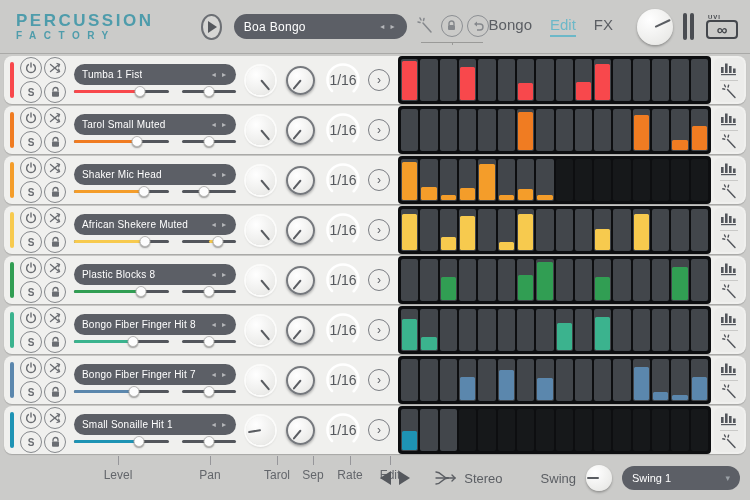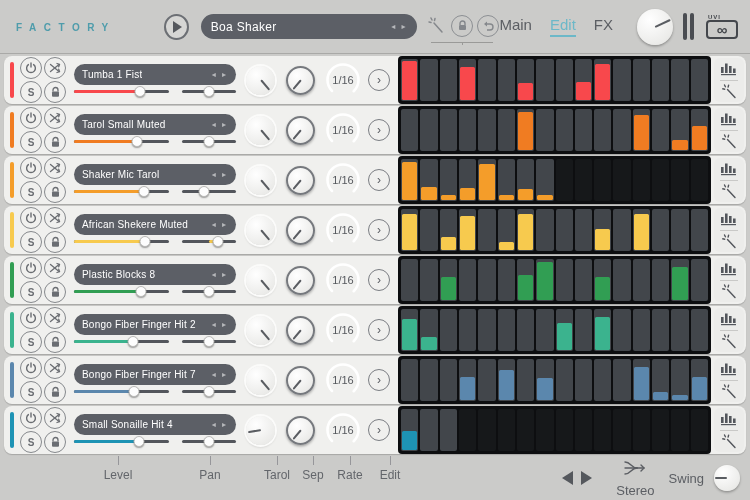--- a/index.html
+++ b/index.html
@@ -47,59 +47,60 @@
   .slider .thumb { position:absolute; top:1px; width:11px; height:11px; border-radius:50%; background:#fdfdfd; border:1px solid #b9b9b7; box-shadow:0 1px 1.5px rgba(0,0,0,.35); transform:translateX(-50%); }
   .sliders { display:flex; justify-content:space-between; align-items:center; }
   .slider.level { width:95px; }
   .slider.pan { width:54px; }
   .knob { border-radius:50%; background:radial-gradient(circle at 35% 30%, #ffffff 0%, #ececea 70%, #e2e2e0 100%); box-shadow:0 1.5px 2.5px rgba(0,0,0,.3); position:relative; flex:0 0 auto; cursor:pointer; }
   .knob .ptr { position:absolute; left:50%; top:50%; width:2px; height:46%; background:#5a5d62; border-radius:1px; transform-origin:50% 0; }
   .steps-knob { width:29px; height:29px; margin-left:10px; box-shadow:0 0 0 2px #fbfbfa, 0 1.5px 3px rgba(0,0,0,.3); }
   .dec-knob { width:29px; height:29px; margin-left:11px; border:2px solid #76797e; }
   .rate { width:38px; height:38px; margin-left:9px; position:relative; flex:0 0 auto; display:flex; align-items:center; justify-content:center; cursor:pointer; }
   .rate svg { position:absolute; inset:0; }
-  .rate .rate-text { font-size:11px; color:#55585d; position:relative; }
+  .rate .rate-text { font-size:14px; color:#55585d; position:relative; }
   .editbtn { width:22px; height:22px; border:1.6px solid #7b7e83; border-radius:50%; margin-left:6px; display:flex; align-items:center; justify-content:center; color:#5a5d62; font-size:12px; cursor:pointer; flex:0 0 auto; padding-bottom:1px; }
   .seq { flex:1 1 auto; align-self:stretch; margin-left:8px; background:#0d0e10; border-radius:4px; padding:3px; display:flex; gap:2px; }
   .cell { flex:1 1 0; background:#42464b; border-radius:2px; position:relative; overflow:hidden; cursor:pointer; }
   .cell.off { background:#16181a; }
   .cell .bar { position:absolute; left:1px; right:1px; bottom:1px; border-radius:1.5px; }
   .row-icons { width:30px; flex:0 0 auto; align-self:stretch; margin:2px 2px 2px 3px; background:#ececea; border-radius:6px; display:flex; flex-direction:column; align-items:center; justify-content:center; gap:2px; }
   .ricon { width:22px; height:18px; display:flex; align-items:center; justify-content:center; cursor:pointer; color:#53565c; }
   .row-icons .divider { width:18px; height:1px; background:#c9c9c7; }
 
   
   .footer { height:44px; flex:0 0 auto; position:relative;border-radius:11px; }
   .col-label { position:absolute; top:12px; transform:translateX(-50%); font-size:12px; color:#63666b; }
   .col-tick { position:absolute; top:0; width:1px; height:9px; background:#96969a; }
   .fright { position:absolute; right:10px; top:0; height:100%; display:flex; align-items:center; gap:10px; }
   .transport { display:flex; gap:8px; margin-right:14px; cursor:pointer; }
   .t-prev { width:0; height:0; border-right:11px solid #55585d; border-top:7px solid transparent; border-bottom:7px solid transparent; }
   .t-next { width:0; height:0; border-left:11px solid #55585d; border-top:7px solid transparent; border-bottom:7px solid transparent; }
-  .stereo-group { display:flex; align-items:center; gap:6px; margin-right:4px; cursor:pointer;flex-direction:column; }
+  .stereo-group { display:flex; align-items:center; gap:6px; margin-right:28px; cursor:pointer; }
   .f-label { font-size:13px; color:#5b5e63; }
   .swing-knob { width:26px; height:26px; }
   .swing-pill { width:118px; height:24px; border-radius:12px; background:#5c5f66; display:flex; align-items:center; padding:0 10px; cursor:pointer; }
   .swing-pill .sname { color:#fff; font-size:11px; }
   .swing-pill .caret { margin-left:auto; color:#9aa0a6; font-size:9px; }
 </style>
 </head>
 <body>
 
 <div class="app">
 
   <div class="header">
     <div class="logo">
+      <div class="l1">PERCUSSION</div>
       <div class="l2">FACTORY</div>
     </div>
     <div class="play-btn">
       <div class="tri"></div>
     </div>
     <div class="preset-pill">
-      <span class="name">Boa Shaker</span>
+      <span class="name">Boa Bongo</span>
       <span class="pill-arrows">◂  ▸</span>
     </div>
     <div class="hicons">
       <span class="hicon">
         <svg width="17" height="17" viewBox="0 0 17 17">
             <g stroke="currentColor" stroke-width="1.5" stroke-linecap="round">
               <line x1="6" y1="6" x2="14" y2="15"></line>
               <line x1="3" y1="1" x2="4" y2="3"></line>
               <line x1="1" y1="5" x2="3" y2="5.5"></line>
               <line x1="7" y1="1.5" x2="6.5" y2="3.5"></line>
@@ -114,21 +115,21 @@
       </span>
       <span class="hicon circ">
         <svg width="12" height="12" viewBox="0 0 12 12">
             <path d="M3 4 H8 a3 3 0 0 1 0 6 H5" fill="none" stroke="currentColor" stroke-width="1.4"></path>
             <path d="M5 1.5 L2 4 L5 6.5 Z" fill="currentColor"></path>
           </svg>
       </span>
       <span class="bracket"></span>
     </div>
     <div class="tabs">
-        <span class="tab">Main</span>
+        <span class="tab">Bongo</span>
         <span class="tab active">Edit</span>
         <span class="tab">FX</span>
       </div>
     <div class="knob hknob" style="width:36px;height:36px;">
       <div class="ptr" id="hknob-ptr" style="transform: translateX(-50%) rotate(245deg);"></div>
     </div>
     <div class="meters">
         <i></i>
         <i></i>
       </div>
@@ -387,21 +388,21 @@
           <div class="cbtn">S</div>
           <div class="cbtn">
             <svg width="11" height="12" viewBox="0 0 11 12">
               <path d="M3 5.5 V4 a2.5 2.5 0 0 1 5 0 V5.5" fill="none" stroke="currentColor" stroke-width="1.3"></path>
               <rect x="2" y="5.5" width="7" height="5.2" rx="1" fill="currentColor"></rect>
             </svg>
           </div>
         </div>
         <div class="mid">
           <div class="pill">
-            <span class="pname">Shaker Mic Tarol</span>
+            <span class="pname">Shaker Mic Head</span>
             <span class="pill-arrows">◂ ▸</span>
           </div>
           <div class="sliders">
             <div class="slider level">
               <div class="track-line"></div>
               <div class="fill" style="left:0;width:74%;background:#f49d2a"></div>
               <div class="thumb" style="left:74%"></div>
             </div>
             <div class="slider pan">
               <div class="track-line"></div>
@@ -736,21 +737,21 @@
           <div class="cbtn">S</div>
           <div class="cbtn">
             <svg width="11" height="12" viewBox="0 0 11 12">
               <path d="M3 5.5 V4 a2.5 2.5 0 0 1 5 0 V5.5" fill="none" stroke="currentColor" stroke-width="1.3"></path>
               <rect x="2" y="5.5" width="7" height="5.2" rx="1" fill="currentColor"></rect>
             </svg>
           </div>
         </div>
         <div class="mid">
           <div class="pill">
-            <span class="pname">Bongo Fiber Finger Hit 2</span>
+            <span class="pname">Bongo Fiber Finger Hit 8</span>
             <span class="pill-arrows">◂ ▸</span>
           </div>
           <div class="sliders">
             <div class="slider level">
               <div class="track-line"></div>
               <div class="fill" style="left:0;width:62%;background:#3bb38e"></div>
               <div class="thumb" style="left:62%"></div>
             </div>
             <div class="slider pan">
               <div class="track-line"></div>
@@ -964,21 +965,21 @@
           <div class="cbtn">S</div>
           <div class="cbtn">
             <svg width="11" height="12" viewBox="0 0 11 12">
               <path d="M3 5.5 V4 a2.5 2.5 0 0 1 5 0 V5.5" fill="none" stroke="currentColor" stroke-width="1.3"></path>
               <rect x="2" y="5.5" width="7" height="5.2" rx="1" fill="currentColor"></rect>
             </svg>
           </div>
         </div>
         <div class="mid">
           <div class="pill">
-            <span class="pname">Small Sonaille Hit 4</span>
+            <span class="pname">Small Sonaille Hit 1</span>
             <span class="pill-arrows">◂ ▸</span>
           </div>
           <div class="sliders">
             <div class="slider level">
               <div class="track-line"></div>
               <div class="fill" style="left:0;width:68%;background:#1e93b4"></div>
               <div class="thumb" style="left:68%"></div>
             </div>
             <div class="slider pan">
               <div class="track-line"></div>
@@ -1076,15 +1077,19 @@
               <path d="M14 9 L21 9"></path>
               <path d="M18 6 L21 9 L18 12"></path>
             </g>
           </svg>
         <span class="f-label">Stereo</span>
       </div>
       <span class="f-label">Swing</span>
       <div class="knob swing-knob">
         <div class="ptr" id="swing-ptr" style="transform: translateX(-50%) rotate(90deg);"></div>
       </div>
+      <div class="swing-pill">
+        <span class="sname">Swing 1</span>
+        <span class="caret">▾</span>
+      </div>
     </div>
   </div>
 </div>
 
 </body></html>

